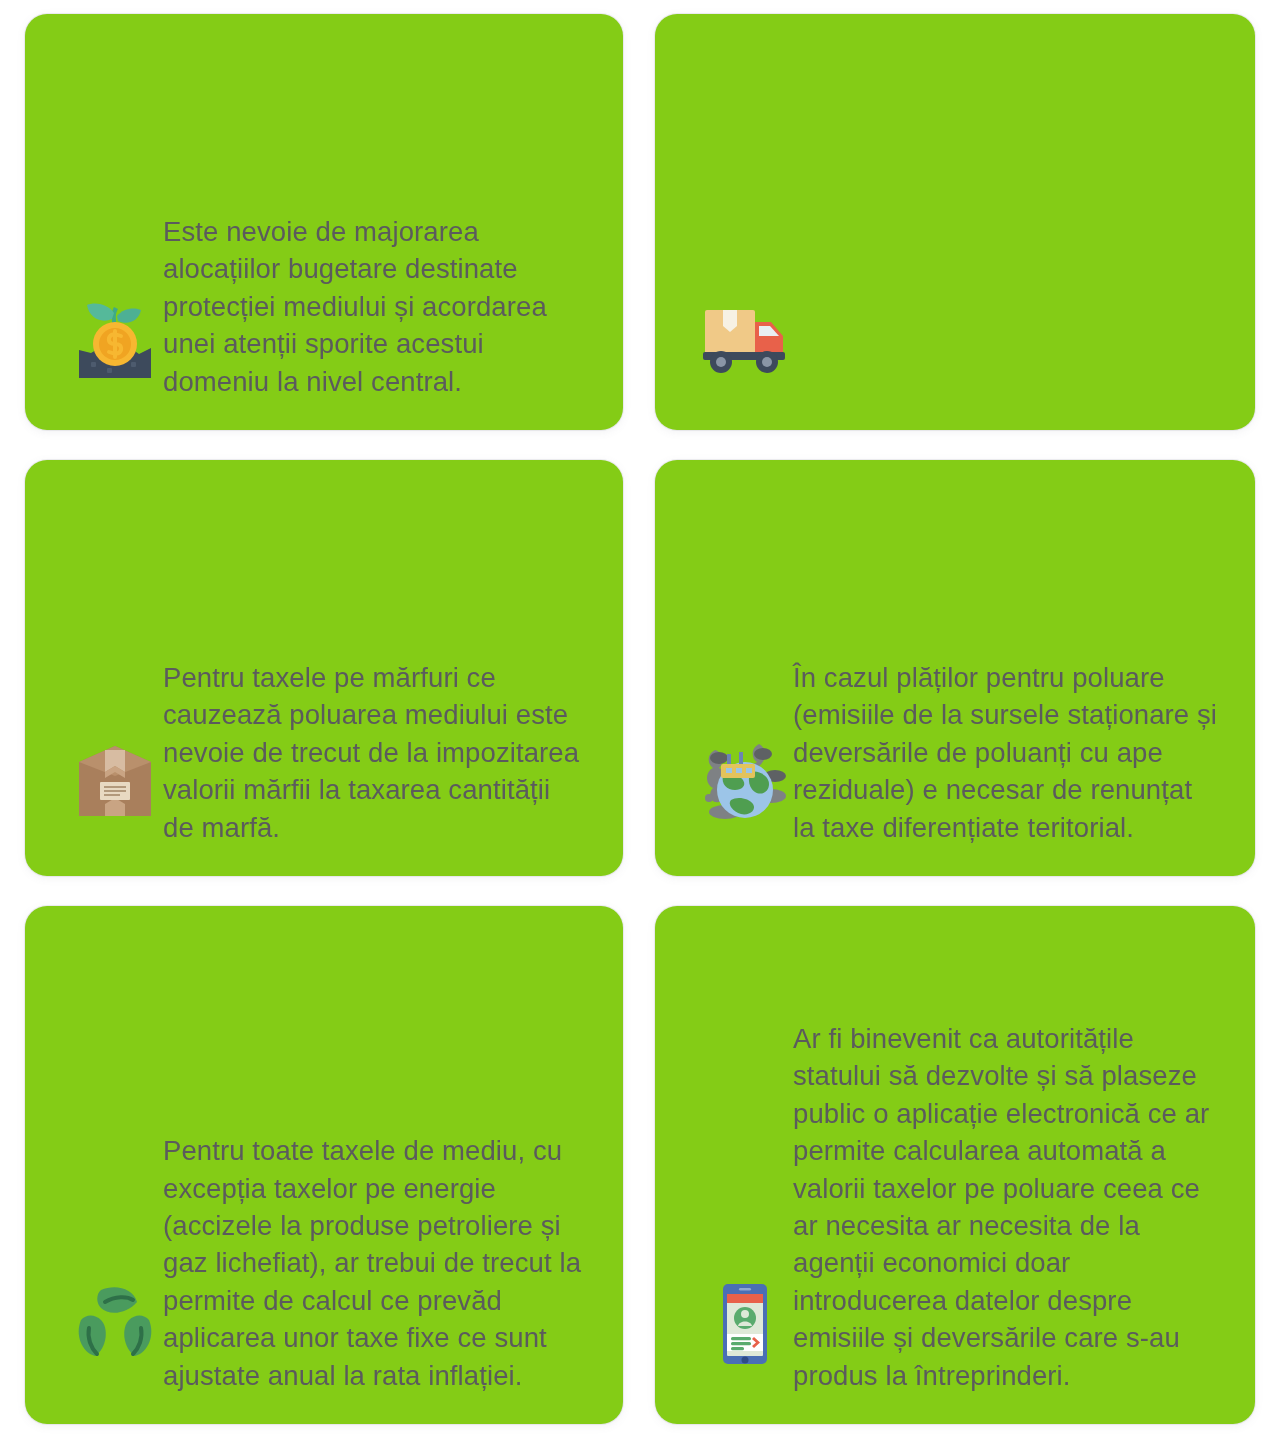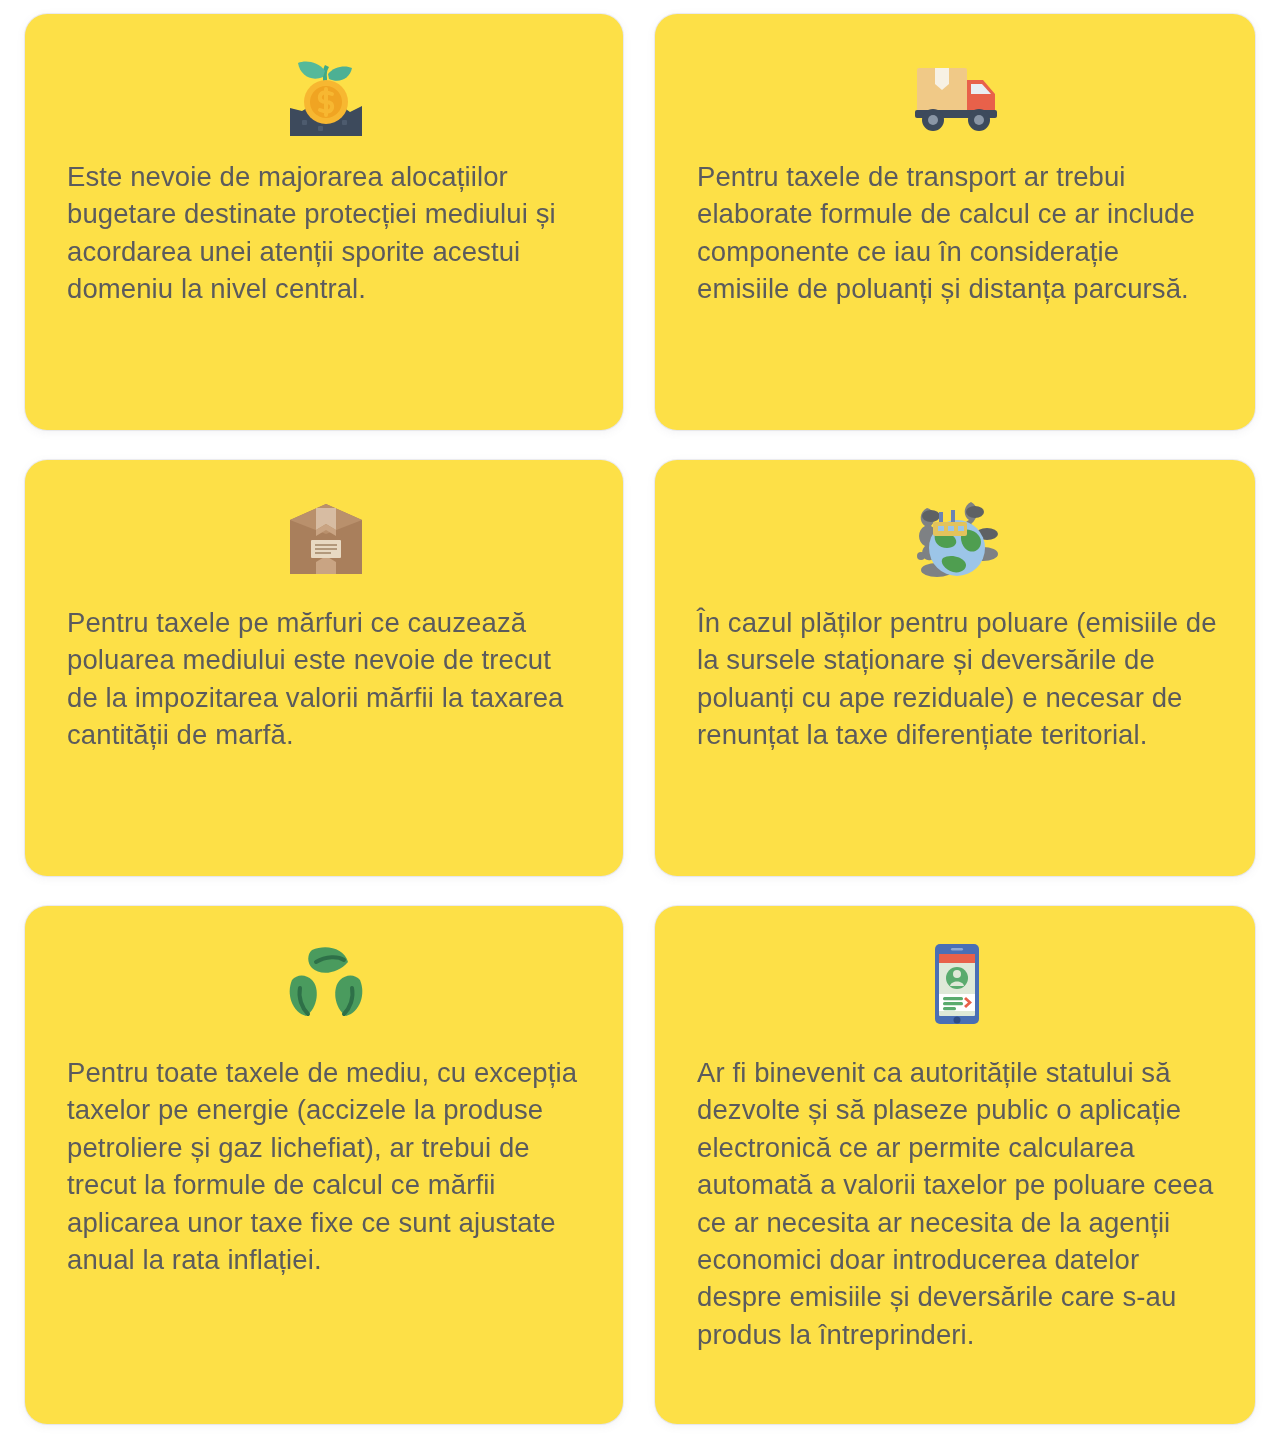--- a/index.html
+++ b/index.html
@@ -19,28 +19,28 @@
     padding: 14px 25px 16px 25px;
     display: grid;
     grid-template-columns: 598px 600px;
     column-gap: 32px;
     grid-template-rows: 416px 416px 518px;
     row-gap: 30px;
     align-content: start;
   }
   .card {
     box-sizing: border-box;
-    background: #fde047;
+    background: #84cc16;
     border-radius: 22px;
     box-shadow: 0 2px 9px rgba(120,120,135,0.10),
                 0 0 0 1px rgba(225,225,232,0.55);
     padding: 30px 38px 30px 42px;
     display: flex;
-    flex-direction: column;
-    align-items: center;
+    flex-direction: row;
+    align-items: flex-end;
     overflow: hidden;
   }
   .card-icon {
     width: 96px;
     height: 96px;
     margin-bottom: 18px;
     flex: none;
     display: block;
   }
   .card-text {
@@ -81,21 +81,20 @@
       <rect x="26" y="24" width="14" height="16" fill="#f7f1e4"></rect>
       <path d="M26 40 L33 46 L40 40 Z" fill="#f7f1e4"></path>
       <path d="M58 36 L74 36 L86 50 L86 68 L58 68 Z" fill="#e8614a"></path>
       <path d="M62 40 L73 40 L82 50 L62 50 Z" fill="#e9eef2"></path>
       <rect x="6" y="66" width="82" height="8" rx="2" fill="#3d4a5c"></rect>
       <circle cx="24" cy="76" r="11" fill="#3d4a5c"></circle>
       <circle cx="24" cy="76" r="5" fill="#8a96a6"></circle>
       <circle cx="70" cy="76" r="11" fill="#3d4a5c"></circle>
       <circle cx="70" cy="76" r="5" fill="#8a96a6"></circle>
     </svg>
-    <p class="card-text">Pentru taxele de transport ar trebui elaborate formule de calcul ce ar include componente ce iau în considerație emisiile de poluanți și distanța parcursă.</p>
   </div>
 
   <div class="card">
     <svg class="card-icon" viewBox="0 0 96 96">
       <path d="M12 30 L48 14 L84 30 L84 84 L12 84 Z" fill="#a97f5c"></path>
       <path d="M12 30 L48 14 L84 30 L48 44 Z" fill="#b9906c"></path>
       <path d="M38 18 L58 18 L58 40 L48 34 L38 40 Z" fill="#d7bca2"></path>
       <path d="M38 40 L48 34 L58 40 L58 46 L48 40 L38 46 Z" fill="#c9a483"></path>
       <path d="M38 72 L48 66 L58 72 L58 84 L38 84 Z" fill="#c9a483"></path>
       <rect x="33" y="50" width="30" height="18" rx="1" fill="#e8d9c2"></rect>
@@ -143,21 +142,21 @@
       </g>
       <g>
         <path d="M14 44 C8 58 14 76 28 80 C40 72 42 52 34 44 C28 38 19 38 14 44 Z" fill="#4a9b5e"></path>
         <path d="M22 52 C20 62 24 72 30 78" stroke="#2e7048" stroke-width="4" fill="none" stroke-linecap="round"></path>
       </g>
       <g>
         <path d="M82 44 C88 58 82 76 68 80 C56 72 54 52 62 44 C68 38 77 38 82 44 Z" fill="#4a9b5e"></path>
         <path d="M74 52 C76 62 72 72 66 78" stroke="#2e7048" stroke-width="4" fill="none" stroke-linecap="round"></path>
       </g>
     </svg>
-    <p class="card-text">Pentru toate taxele de mediu, cu excepția taxelor pe energie (accizele la produse petroliere și gaz lichefiat), ar trebui de trecut la formule de calcul ce mărfii aplicarea unor taxe fixe ce sunt ajustate anual la rata inflației.</p>
+    <p class="card-text">Pentru toate taxele de mediu, cu excepția taxelor pe energie (accizele la produse petroliere și gaz lichefiat), ar trebui de trecut la permite de calcul ce prevăd aplicarea unor taxe fixe ce sunt ajustate anual la rata inflației.</p>
   </div>
 
   <div class="card tall">
     <svg class="card-icon" viewBox="0 0 96 96">
       <rect x="26" y="8" width="44" height="80" rx="5" fill="#4a6fb5"></rect>
       <rect x="30" y="18" width="36" height="62" rx="1" fill="#dfe9d8"></rect>
       <rect x="30" y="18" width="36" height="9" fill="#e8614a"></rect>
       <rect x="42" y="12" width="12" height="2.5" rx="1.2" fill="#8fa8d4"></rect>
       <circle cx="48" cy="42" r="11" fill="#5aab6e"></circle>
       <circle cx="48" cy="38" r="4" fill="#dfe9d8"></circle>

